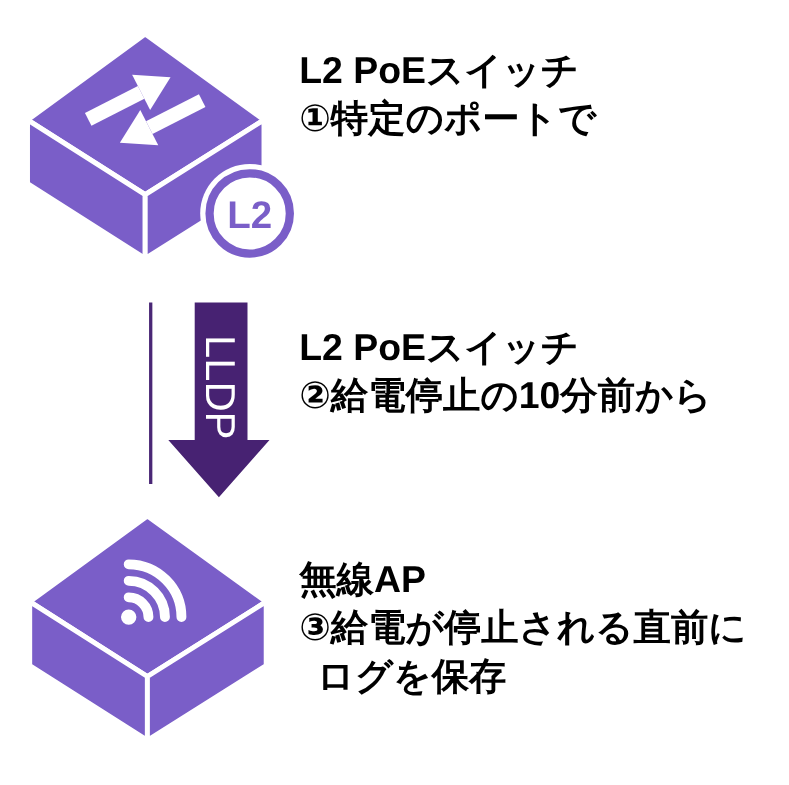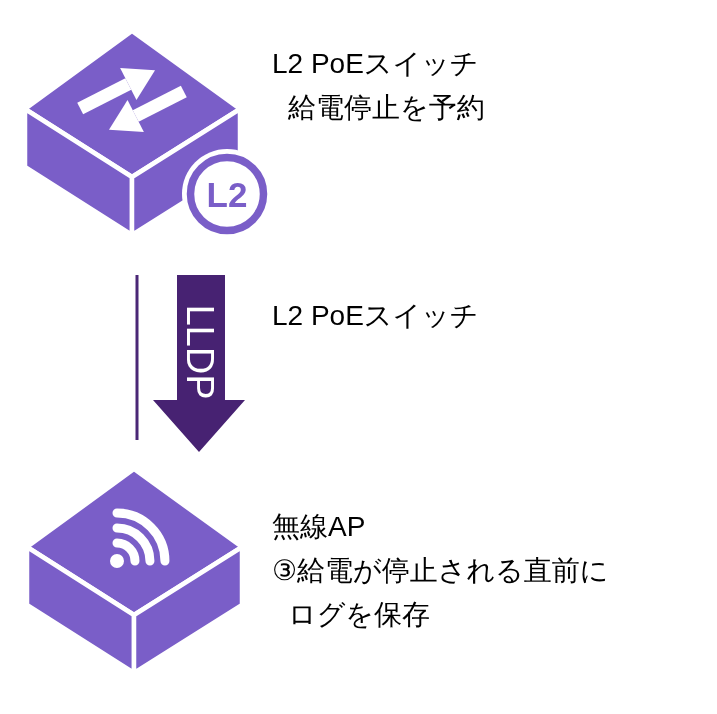--- a/index.html
+++ b/index.html
@@ -6,22 +6,23 @@
   .stage{
     position:relative;width:717px;height:714px;background:#ffffff;overflow:hidden;
     font-family:"Liberation Sans","DejaVu Sans",sans-serif;
   }
   .icon-svg{position:absolute;}
   .box1{left:0px;top:0px;}
   .box2{left:2px;top:438px;}
   .connector{left:120px;top:268px;}
   .textblock{
     position:absolute;left:272px;color:#000000;
-    font-size:28px;line-height:44px;white-space:nowrap;
+    font-size:34px;line-height:44px;white-space:nowrap;
     letter-spacing:0px;
+    font-weight:bold;
   }
   .tb1{top:42px;}
   .tb2{top:294px;}
   .tb3{top:505px;}
   .indent{padding-left:16px;}
   .badge-text{font-family:"Liberation Sans","DejaVu Sans",sans-serif;font-weight:bold;}
   .lldp-text{font-family:"Liberation Sans","DejaVu Sans",sans-serif;}
 </style>
 </head>
 <body>
@@ -42,31 +43,32 @@
     </g>
     <g>
       <circle cx="227" cy="194" r="45" fill="#ffffff"></circle>
       <circle cx="227" cy="194" r="36.5" fill="#ffffff" stroke-width="7.5" stroke="#7a5ec8"></circle>
       <text x="227" y="207" text-anchor="middle" font-size="35" class="badge-text" fill="#7a5ec8">L2</text>
     </g>
   </svg>
 
   <div class="textblock tb1">
     <div>L2 PoEスイッチ</div>
-    <div class="indent">給電停止を予約</div>
+    <div>①特定のポートで</div>
   </div>
 
   <svg class="icon-svg connector" width="140" height="195" viewBox="0 0 140 195">
     <rect x="15.5" y="7" width="3" height="165" fill="#4a2776"></rect>
     <path d="M57,7 H105 V132 H125 L79,184 L33,132 H57 Z" fill="#472272"></path>
     <text transform="translate(67,84) rotate(90)" text-anchor="middle" font-size="38" fill="#ffffff" class="lldp-text">LLDP</text>
   </svg>
 
   <div class="textblock tb2">
     <div>L2 PoEスイッチ</div>
+    <div>②給電停止の10分前から</div>
   </div>
 
   <svg class="icon-svg box2" width="280" height="250" viewBox="0 0 280 250">
     <g>
       <polygon points="132,31 240,109 132,177 25,109" stroke="#ffffff" stroke-width="4.5" stroke-linejoin="round" fill="#7a5ec8"></polygon>
       <polygon points="25,109 132,177 132,235 25,167" stroke="#ffffff" stroke-width="4.5" stroke-linejoin="round" fill="#7a5ec8"></polygon>
       <polygon points="240,109 240,167 132,235 132,177" stroke="#ffffff" stroke-width="4.5" stroke-linejoin="round" fill="#7a5ec8"></polygon>
     </g>
     <g transform="translate(115,123) rotate(45)">
       <circle cx="0" cy="0" r="7" fill="#ffffff"></circle>

